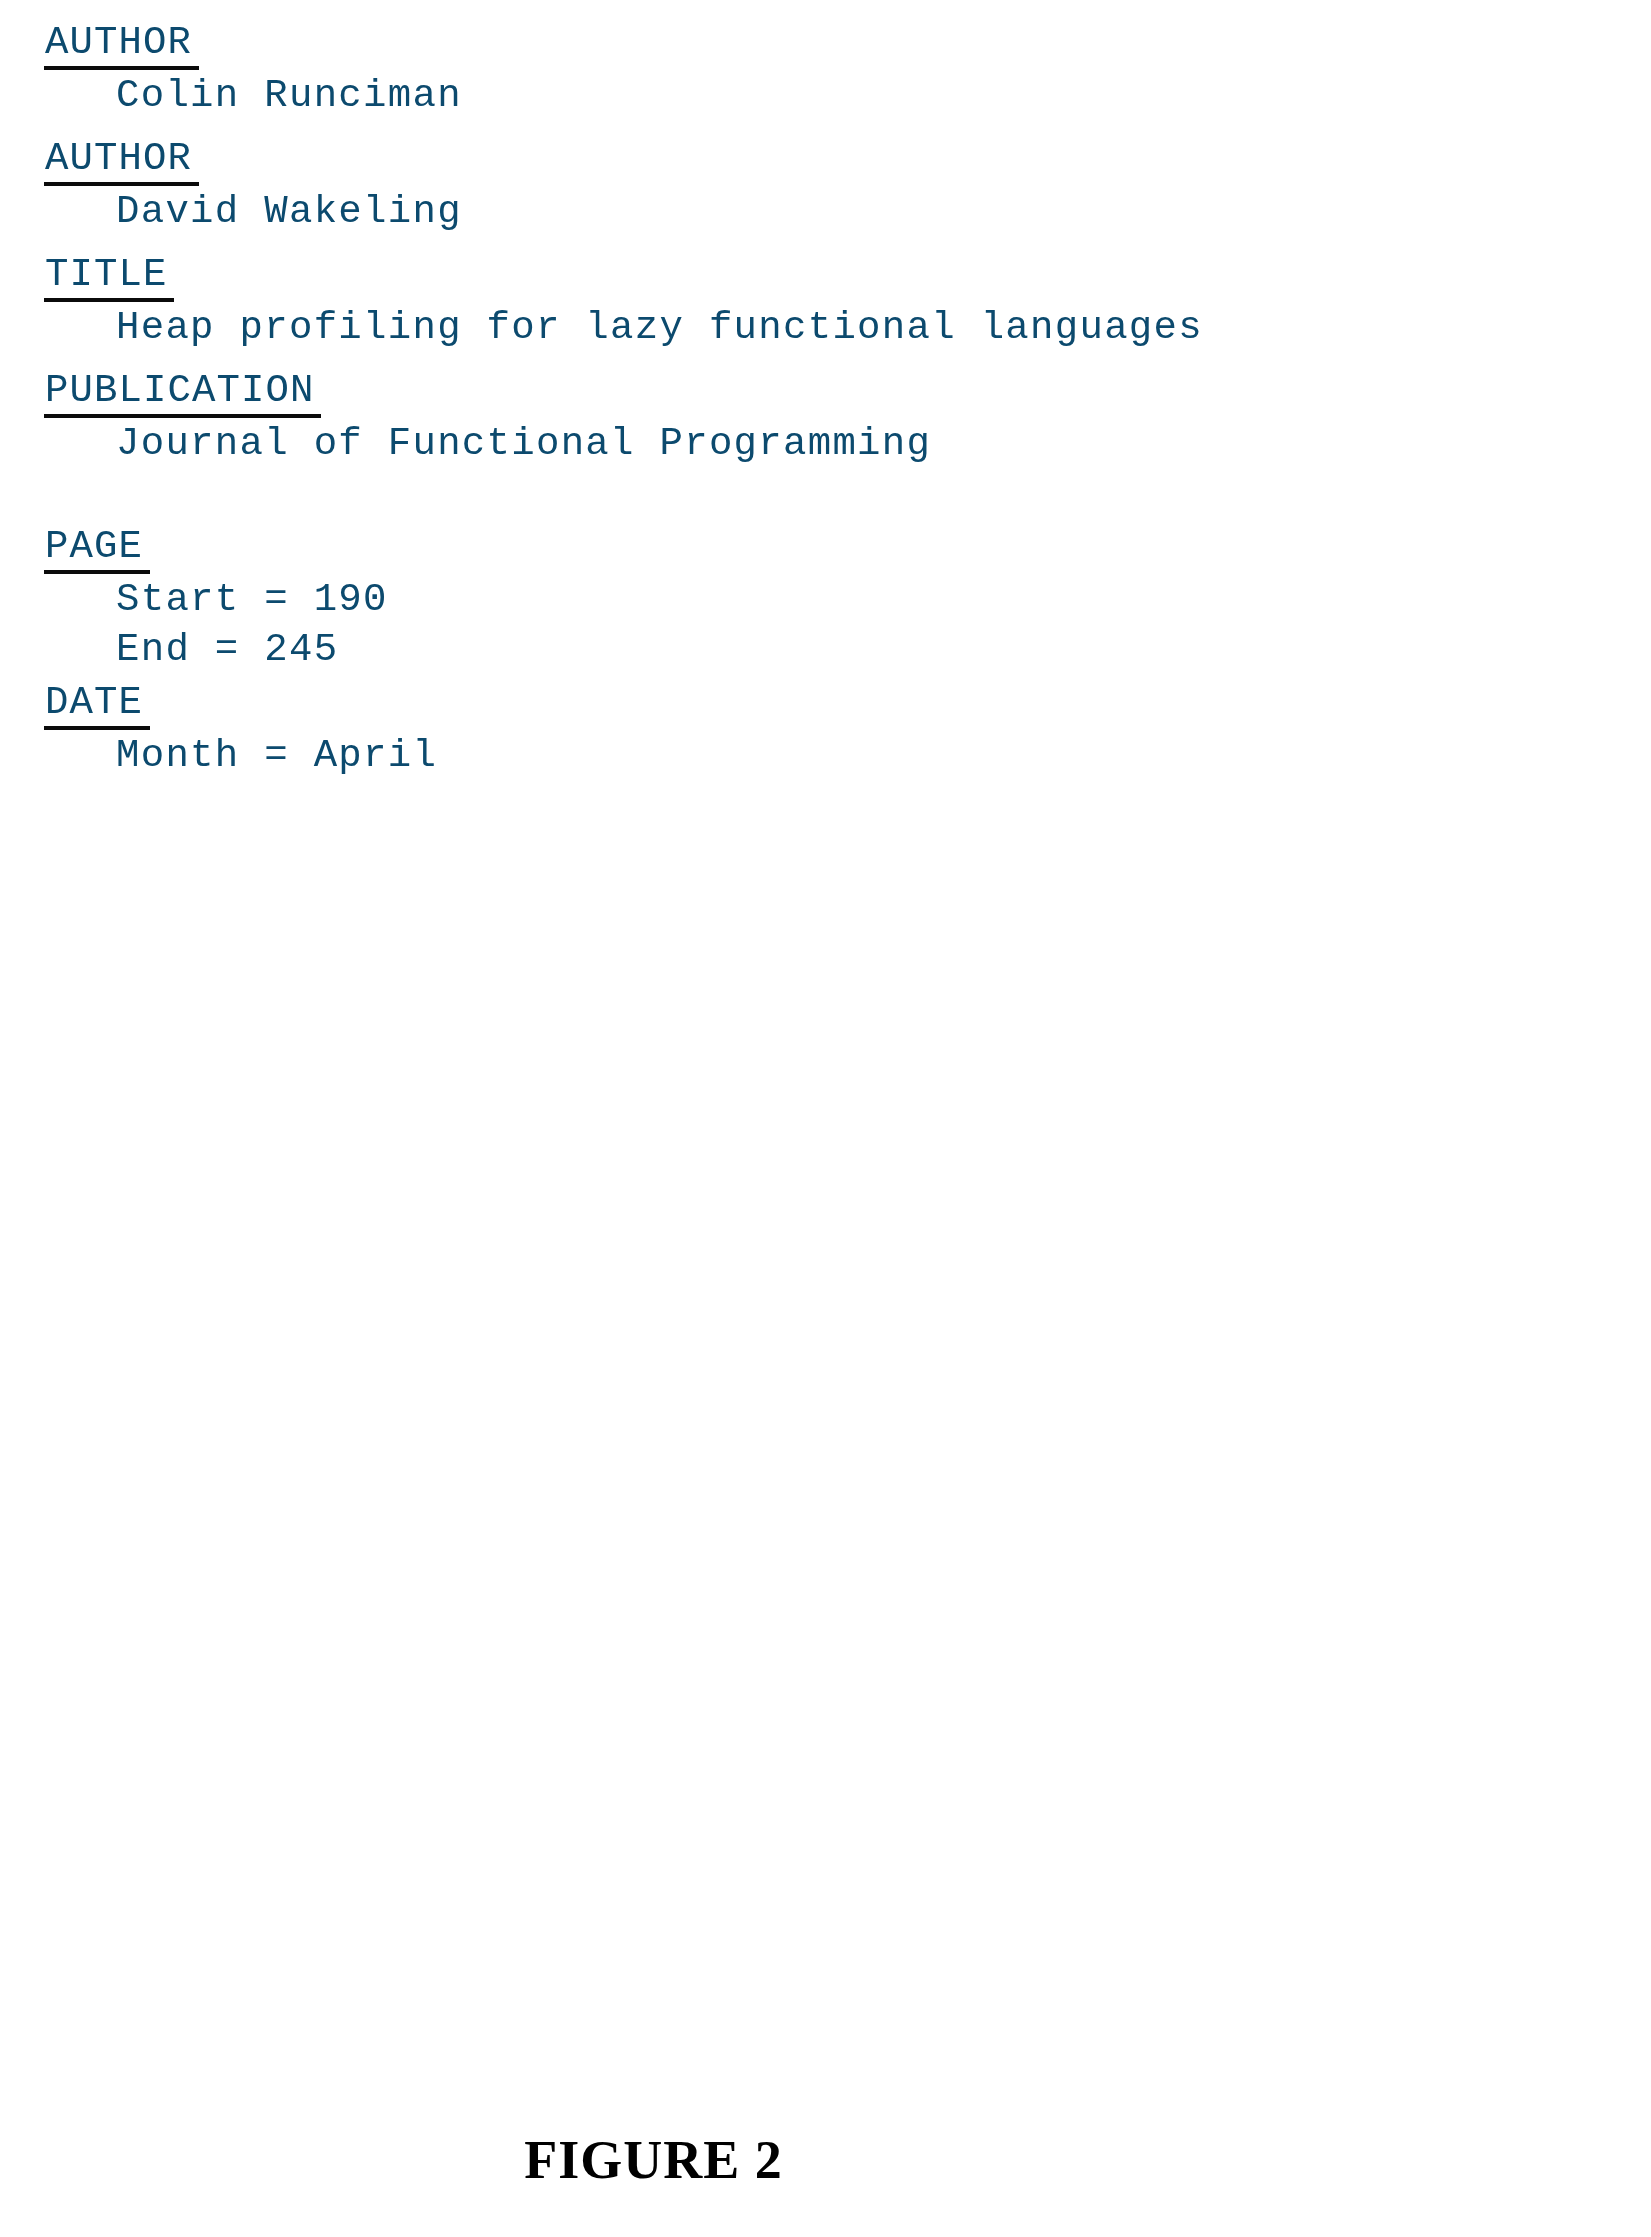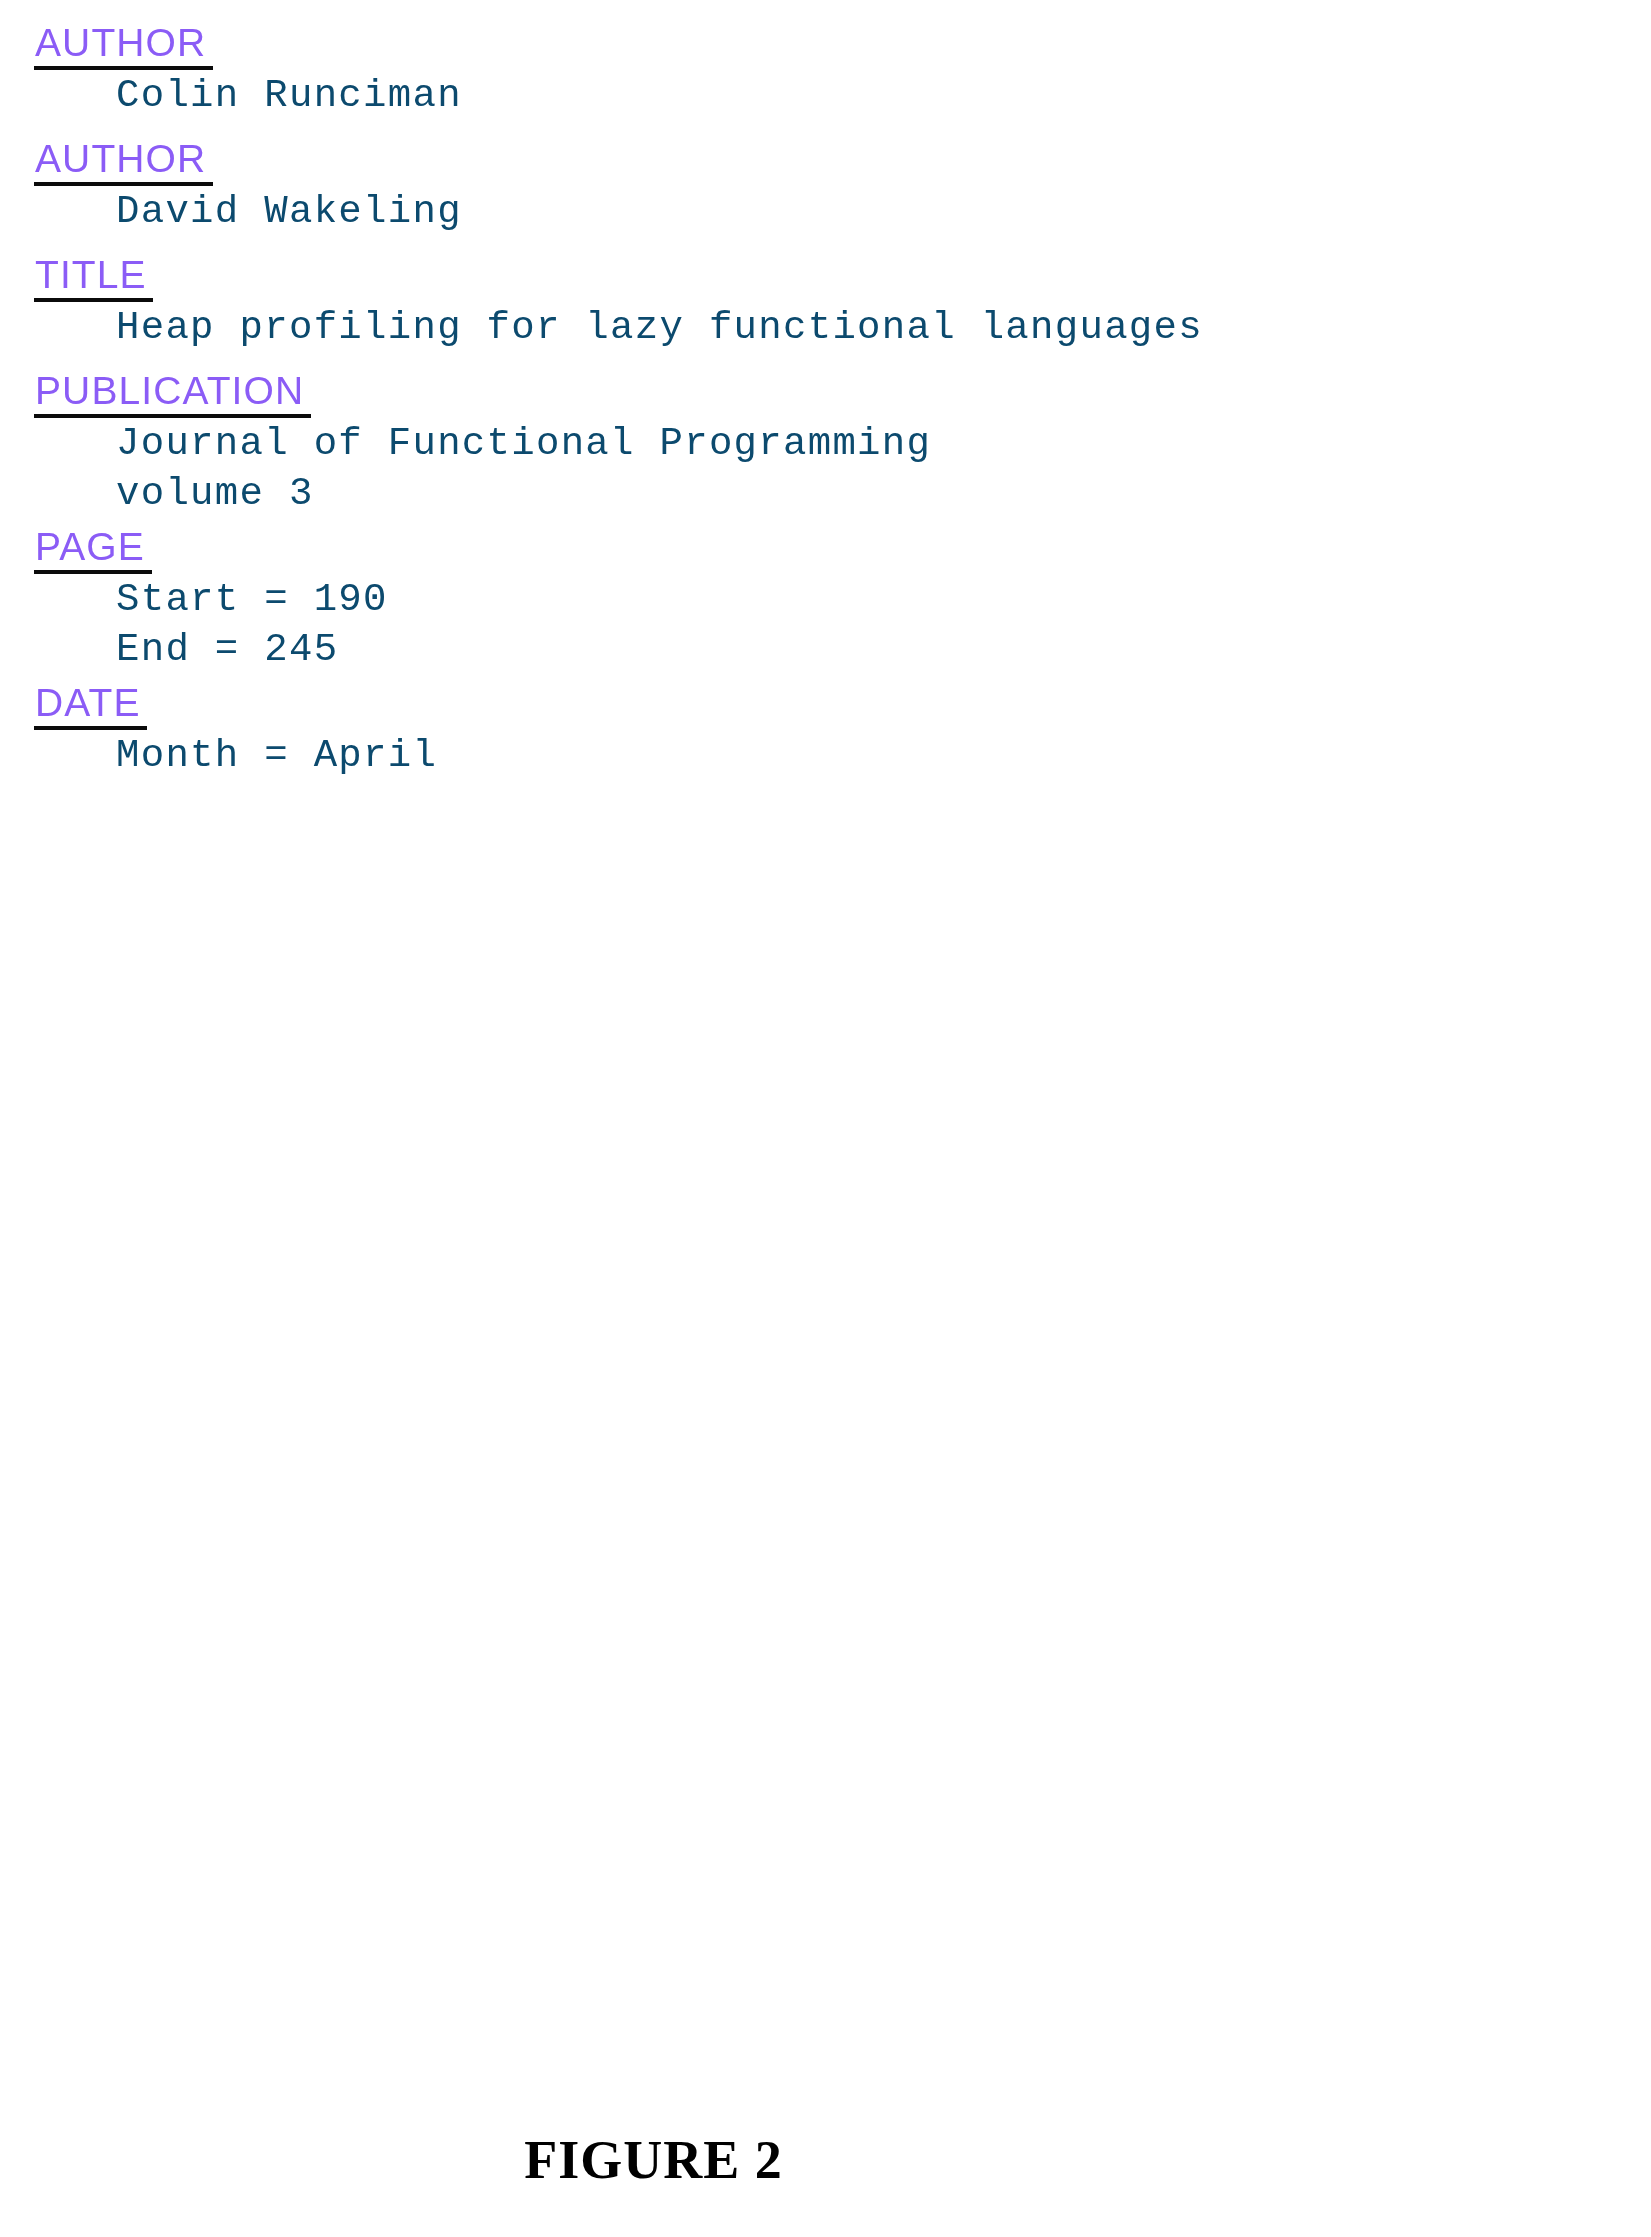--- a/index.html
+++ b/index.html
@@ -38,28 +38,28 @@
 
   .field {
     position: absolute;
     left: 0;
     width: 1651px;
   }
 
   
   .field-label {
     position: absolute;
-    left: 35px;
+    left: 45px;
     top: 0;
-    font-family: Liberation Sans, sans-serif;
+    font-family: Liberation Mono, monospace;
     font-size: 39px;
     line-height: 44px;
     letter-spacing: 1.1px;
     white-space: pre;
-    color: #8b5cf6;
+    color: #0c4a6e;
   }
   .field-label::after {
     content: "";
     position: absolute;
     left: -1px;
     right: -6.7px;
     bottom: -4.8px;
     height: 3.8px;
     background: #0b0b0b;
   }
@@ -120,21 +120,20 @@
       <div class="field-label">TITLE</div>
       <div class="field-values">
         <div class="value-line">Heap profiling for lazy functional languages</div>
       </div>
     </div>
 
     <div class="field" style="top:369px;">
       <div class="field-label">PUBLICATION</div>
       <div class="field-values">
         <div class="value-line">Journal of Functional Programming</div>
-        <div class="value-line">volume 3</div>
       </div>
     </div>
 
     <div class="field" style="top:525px;">
       <div class="field-label">PAGE</div>
       <div class="field-values">
         <div class="value-line">Start = 190</div>
         <div class="value-line">End = 245</div>
       </div>
     </div>

